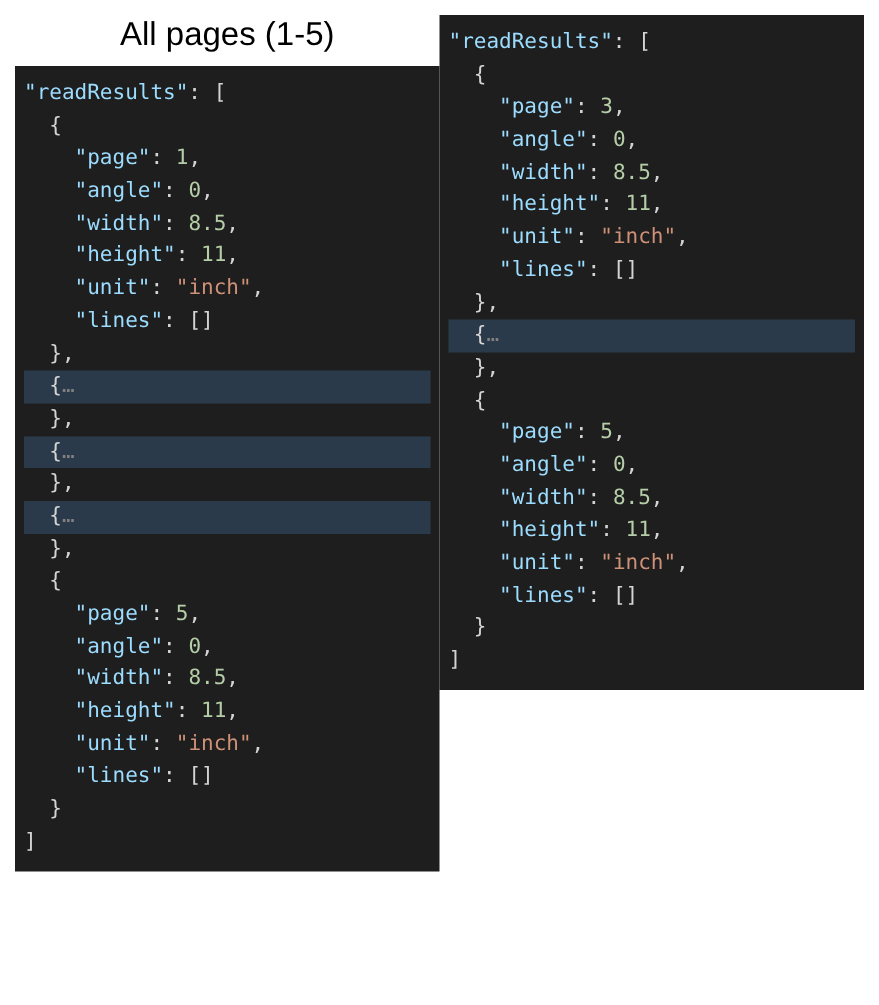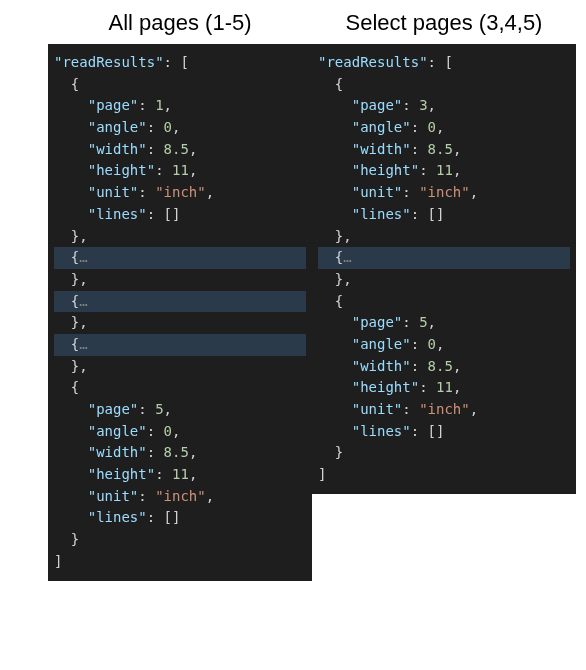--- a/index.html
+++ b/index.html
@@ -8,21 +8,20 @@
       box-sizing: border-box;
     }
     body {
       background: white;
       font-family: 'Consolas', 'Monaco', monospace;
       padding: 10px;
       width: 586px;
     }
     .container {
       display: flex;
-      margin-left: 38px;
     }
     .column {
       flex: 1;
     }
     .title {
       text-align: center;
       font-family: Arial, sans-serif;
       font-size: 22px;
       color: #000;
       margin-bottom: 8px;
@@ -88,21 +87,20 @@
         <div class="line">    <span class="key">"angle"</span><span class="punct">: </span><span class="number">0</span><span class="punct">,</span></div>
         <div class="line">    <span class="key">"width"</span><span class="punct">: </span><span class="number">8.5</span><span class="punct">,</span></div>
         <div class="line">    <span class="key">"height"</span><span class="punct">: </span><span class="number">11</span><span class="punct">,</span></div>
         <div class="line">    <span class="key">"unit"</span><span class="punct">: </span><span class="string">"inch"</span><span class="punct">,</span></div>
         <div class="line">    <span class="key">"lines"</span><span class="punct">: </span><span class="brace">[]</span></div>
         <div class="line">  <span class="brace">}</span></div>
         <div class="line"><span class="brace">]</span></div>
       </div>
   </div>
   <div class="column">
-    <div class="title">Select pages (3,4,5)</div>
     <div class="code-block" id="right-code">
         <div class="line"><span class="key">"readResults"</span><span class="punct">: [</span></div>
         <div class="line">  <span class="brace">{</span></div>
         <div class="line">    <span class="key">"page"</span><span class="punct">: </span><span class="number">3</span><span class="punct">,</span></div>
         <div class="line">    <span class="key">"angle"</span><span class="punct">: </span><span class="number">0</span><span class="punct">,</span></div>
         <div class="line">    <span class="key">"width"</span><span class="punct">: </span><span class="number">8.5</span><span class="punct">,</span></div>
         <div class="line">    <span class="key">"height"</span><span class="punct">: </span><span class="number">11</span><span class="punct">,</span></div>
         <div class="line">    <span class="key">"unit"</span><span class="punct">: </span><span class="string">"inch"</span><span class="punct">,</span></div>
         <div class="line">    <span class="key">"lines"</span><span class="punct">: </span><span class="brace">[]</span></div>
         <div class="line">  <span class="brace">},</span></div>

